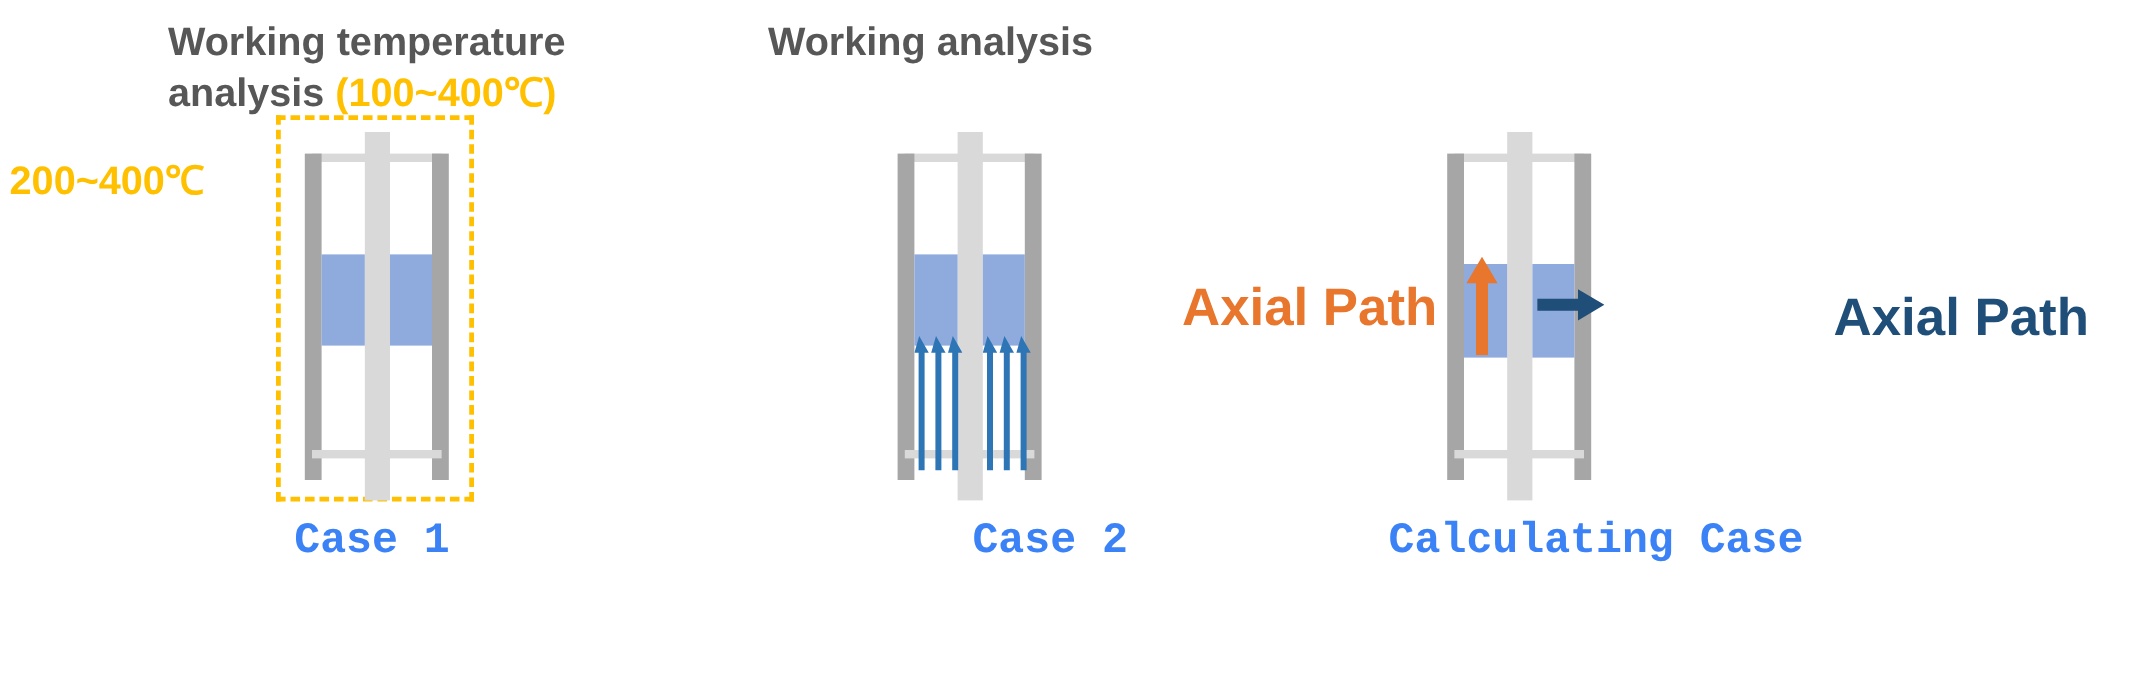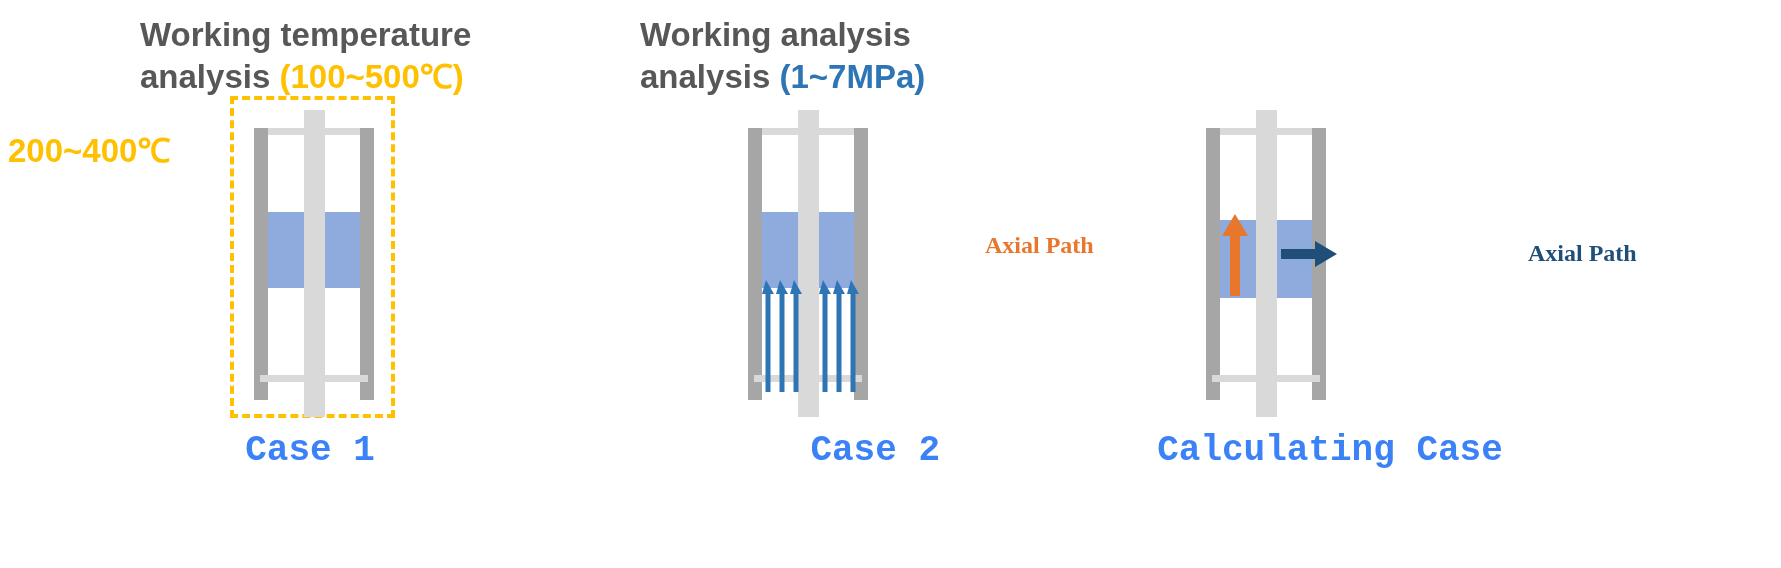--- a/index.html
+++ b/index.html
@@ -55,23 +55,22 @@
     font-family: Liberation Mono, monospace;
   }
   #caption-case1 { left: 180px; top: 430px; width: 260px; }
   #caption-case2 { left: 680px; top: 430px; width: 260px; text-align: right; }
   #caption-case3 { left: 1130px; top: 430px; width: 400px; }
 
   
   .path-label {
     position: absolute;
     font-weight: bold;
-    font-size: 24px;
-    white-space: nowrap;
-    font-family: Liberation Serif, serif;
+    font-size: 44px;
+    white-space: nowrap;
   }
   #label-axial  { left: 985px; top: 232px; color: #E8762C; }
   #label-radial { left: 1528px; top: 240px; color: #1F4E79; }
 
   
   .vessel {
     position: absolute;
     width: 120px;
     height: 290px;
   }
@@ -143,42 +142,41 @@
   #axial-arrow  { left: 1222px; top: 214px; }
   #radial-arrow { left: 1281px; top: 240px; }
 </style>
 </head>
 <body>
 
 <div class="stage">
 
   <div class="panel-title" style="left: 140px; top: 14px;">
     <div>Working temperature</div>
-    <div><span>analysis </span><span class="hl-temp">(100~500℃)</span></div>
+    <div><span>analysis </span><span class="hl-temp">(100~400℃)</span></div>
   </div>
 
   <div class="side-annot" id="annot-temp">200~400℃</div>
 
   <div id="dash-box"></div>
 
   <div class="vessel" id="vessel1">
     <div class="rod"></div>
     <div class="cap top"></div>
     <div class="wall left"></div>
     <div class="wall right"></div>
     <div class="liquid left band-a"></div>
     <div class="liquid right band-a"></div>
     <div class="cap bottom"></div>
   </div>
 
   <div class="caption" id="caption-case1">Case 1</div>
 
   <div class="panel-title" id="title-case2-real" style="left: 640px; top: 14px;">
     <div>Working analysis</div>
-    <div><span>analysis </span><span class="hl-pres">(1~7MPa)</span></div>
   </div>
 
   <div class="vessel" id="vessel2">
     <div class="rod"></div>
     <div class="cap top"></div>
     <div class="wall left"></div>
     <div class="wall right"></div>
     <div class="liquid left band-a"></div>
     <div class="liquid right band-a"></div>
     <div class="cap bottom"></div>

